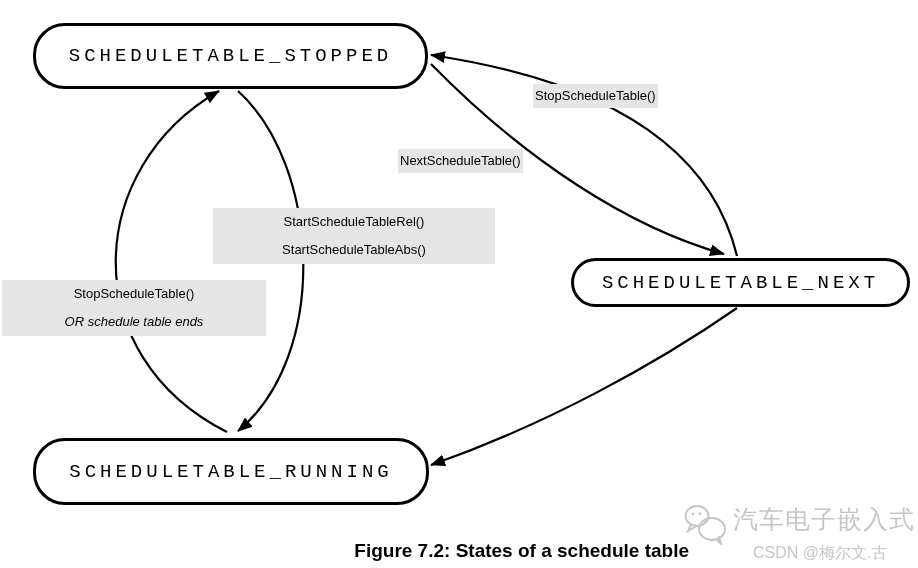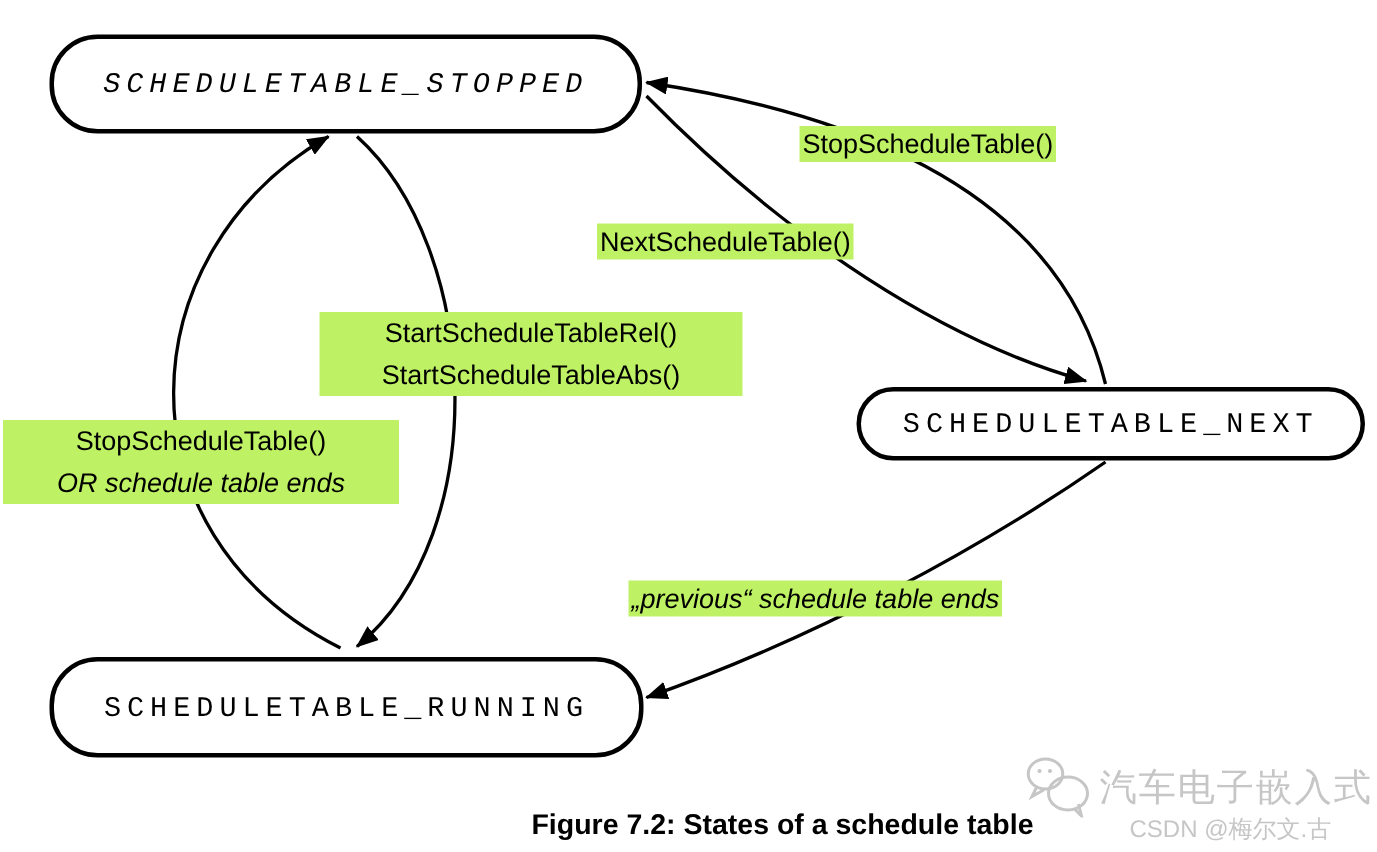--- a/index.html
+++ b/index.html
@@ -28,29 +28,29 @@
     background: #ffffff;
     border: 3px solid #000;
     display: flex;
     align-items: center;
     justify-content: center;
     font-family: "Liberation Mono", monospace;
     font-size: 19px;
     letter-spacing: 4px;
     white-space: nowrap;
   }
-  #state-stopped { left: 33px;  top: 23px;  width: 395px; height: 66px; border-radius: 32px; font-style: italic; }
+  #state-stopped { left: 33px;  top: 23px;  width: 395px; height: 66px; border-radius: 32px; }
   #state-next    { left: 571px; top: 258px; width: 339px; height: 49px; border-radius: 25px; }
   #state-running { left: 33px;  top: 438px; width: 396px; height: 67px; border-radius: 32px; }
   .edge-label {
     position: absolute;
-    font-size: 18px;
+    font-size: 13px;
     line-height: 24px;
     white-space: nowrap;
-    background: #bef264;
+    background: #e5e5e5;
     padding: 0 2px;
   }
   .edge-label .lbl-line { display: block; }
   #label-stop-top  { left: 533px; top: 84px; }
   #label-next      { left: 398px; top: 149px; }
   #label-start     { left: 213px; top: 208px; width: 278px; text-align: center; line-height: 28px; }
   #label-stop-left { left: 2px;   top: 280px; width: 260px; text-align: center; line-height: 28px; }
   #label-stop-left .lbl-line:last-child { font-style: italic; }
   #label-previous  { left: 419px; top: 387px; font-style: italic; }
   #figure-caption {
@@ -62,21 +62,21 @@
     white-space: nowrap;
   }
   #watermark {
     position: absolute;
     left: 683px; top: 503px; width: 232px;
     color: #c6c6c6;
     text-shadow: 1px 1px 0 #ffffff;
   }
   #watermark .wm-row1 {
     display: flex;
-    align-items: center;
+    align-items: flex-start;
   }
   #watermark .wm-brand {
     font-size: 25px;
     letter-spacing: 1px;
     white-space: nowrap;
   }
   #watermark .wm-credit {
     font-size: 16px;
     margin-left: 70px;
     margin-top: -2px;
@@ -126,21 +126,20 @@
   <div class="edge-label" id="label-start">
     <span class="lbl-line">StartScheduleTableRel()</span>
     <span class="lbl-line">StartScheduleTableAbs()</span>
   </div>
 
   <div class="edge-label" id="label-stop-left">
     <span class="lbl-line">StopScheduleTable()</span>
     <span class="lbl-line">OR schedule table ends</span>
   </div>
 
-  <div class="edge-label" id="label-previous">„previous“ schedule table ends</div>
 
   <div id="figure-caption">Figure 7.2: States of a schedule table</div>
 
   <div id="watermark">
     <div class="wm-row1">
       <svg class="wm-icon" width="46" height="42" viewBox="0 0 46 42" xmlns="http://www.w3.org/2000/svg">
         <ellipse cx="14" cy="13" rx="11.5" ry="10"></ellipse>
         <path d="M8,22 L5,28 L13,23.5"></path>
         <circle cx="10" cy="11" r="1.4"></circle>
         <circle cx="17" cy="11" r="1.4"></circle>

